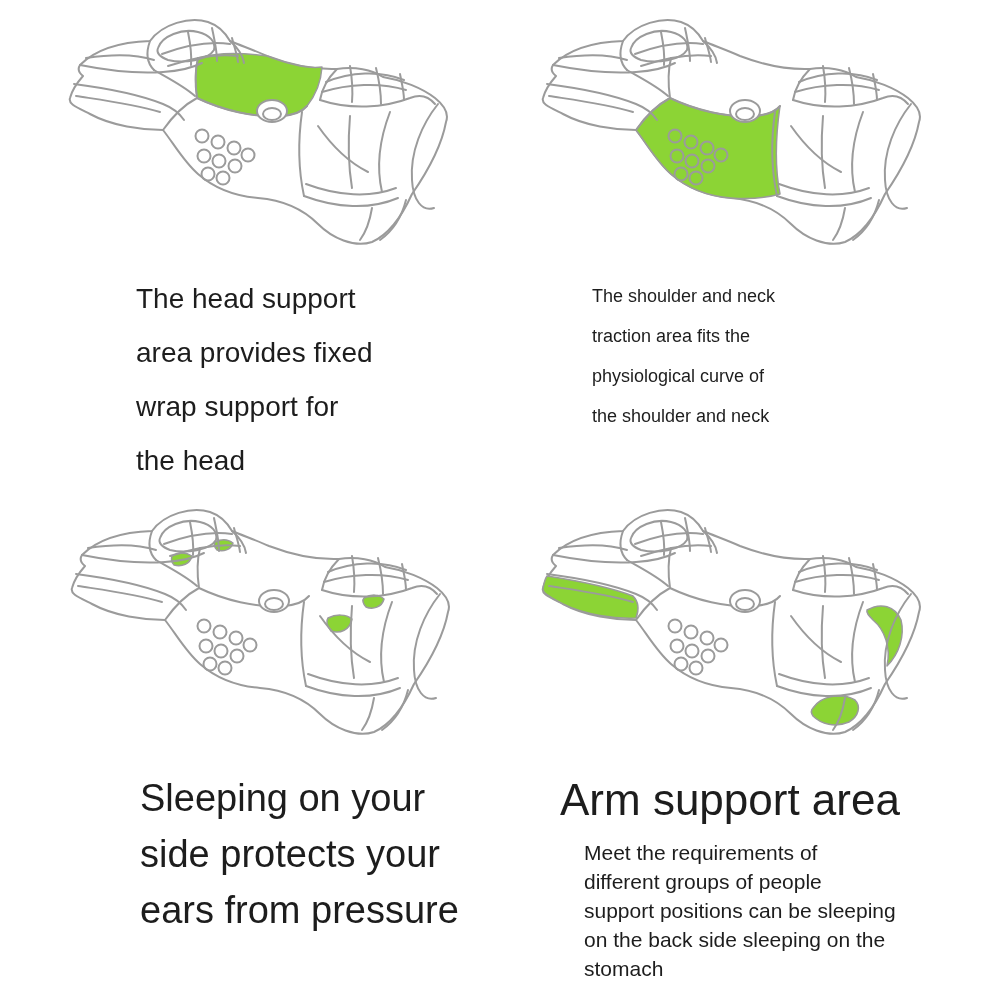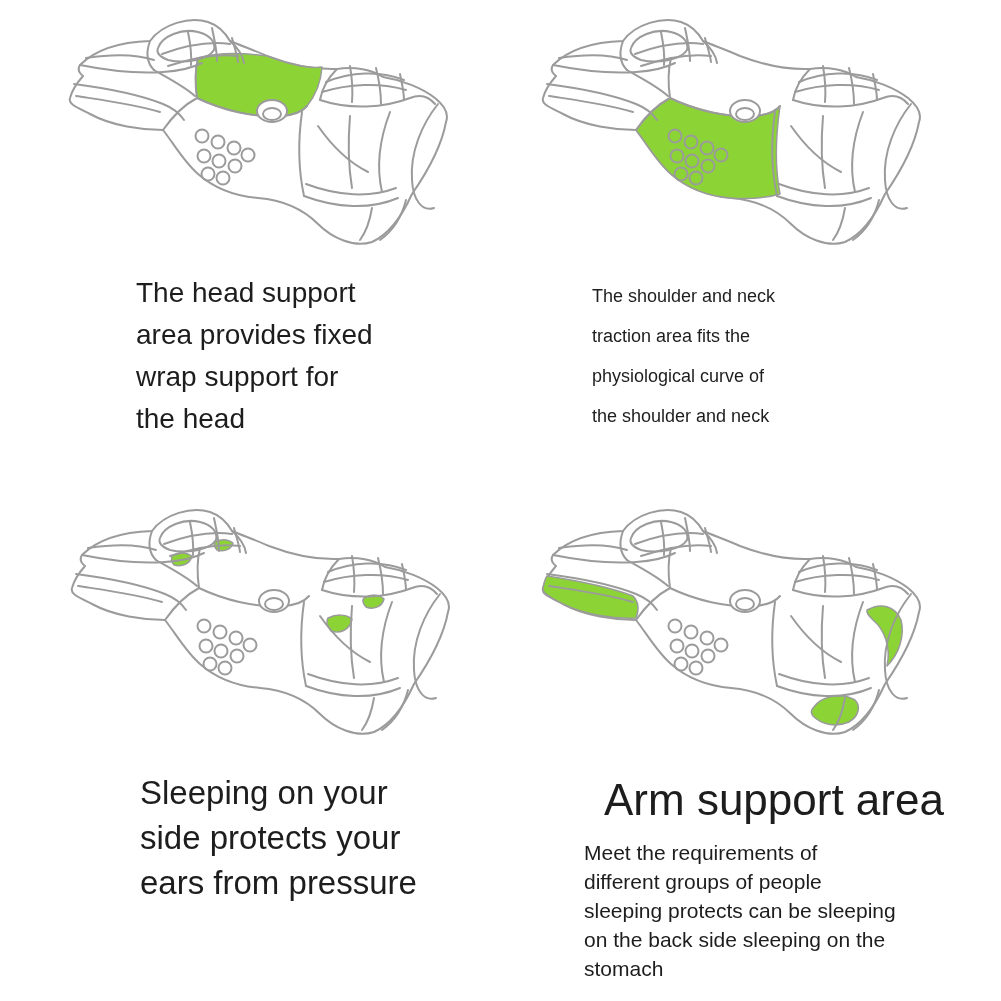--- a/index.html
+++ b/index.html
@@ -15,24 +15,24 @@
   .art-tl { left: 50px;  top: 8px;   width: 420px; height: 250px; }
   .art-tr { left: 523px; top: 8px;   width: 420px; height: 250px; }
   .art-bl { left: 52px;  top: 498px; width: 420px; height: 250px; }
   .art-br { left: 523px; top: 498px; width: 420px; height: 250px; }
 
   .caption {
     position: absolute;
     color: var(--text-dark, #1d1d1d);
     white-space: pre-line;
   }
-  .cap-tl { left: 136px; top: 272px; width: 300px; font-size: 28px; line-height: 42px; }
+  .cap-tl { left: 136px; top: 272px; width: 300px; font-size: 28px; line-height: 54px; }
   .cap-tr { left: 592px; top: 276px; width: 320px; font-size: 18px; line-height: 40px; }
-  .cap-bl { left: 140px; top: 770px; width: 340px; font-size: 33px; line-height: 45px; }
-  .cap-br-title { left: 604px; top: 774px; width: 380px; font-size: 44px; line-height: 52px; }
+  .cap-bl { left: 140px; top: 770px; width: 340px; font-size: 38px; line-height: 56px; }
+  .cap-br-title { left: 560px; top: 774px; width: 380px; font-size: 44px; line-height: 52px; }
   .cap-br-body  { left: 584px; top: 838px; width: 350px; font-size: 21px; line-height: 29px; }
 
   
   .sil {
     fill: #ffffff;
     stroke: var(--line-gray, #9b9b9b);
     stroke-width: 2;
     stroke-linejoin: round;
   }
   .lines path, .lines circle, .lines ellipse {
@@ -154,16 +154,16 @@
     <g class="hl">
       <path d="M24 78 C50 82 84 88 110 98 C116 104 116 112 113 120 C92 121 62 117 40 106 C27 99 19 95 20 90 C21 85 22 81 24 78 Z"></path>
       <path d="M344 112 C358 104 372 108 378 122 C382 138 376 156 364 168 C368 150 362 132 350 122 C346 118 343 115 344 112 Z"></path>
       <path d="M290 210 C298 198 318 194 332 202 C338 208 336 218 326 224 C312 230 298 226 290 218 C288 215 288 212 290 210 Z"></path>
     </g>
     <use href="#pillow-lines"></use>
   </svg>
   <div class="caption cap-br-title">Arm support area</div>
   <div class="caption cap-br-body">Meet the requirements of
 different groups of people
-sleeping protects can be sleeping
+support positions can be sleeping
 on the back side sleeping on the
 stomach</div>
 </div>
 
 </body></html>

